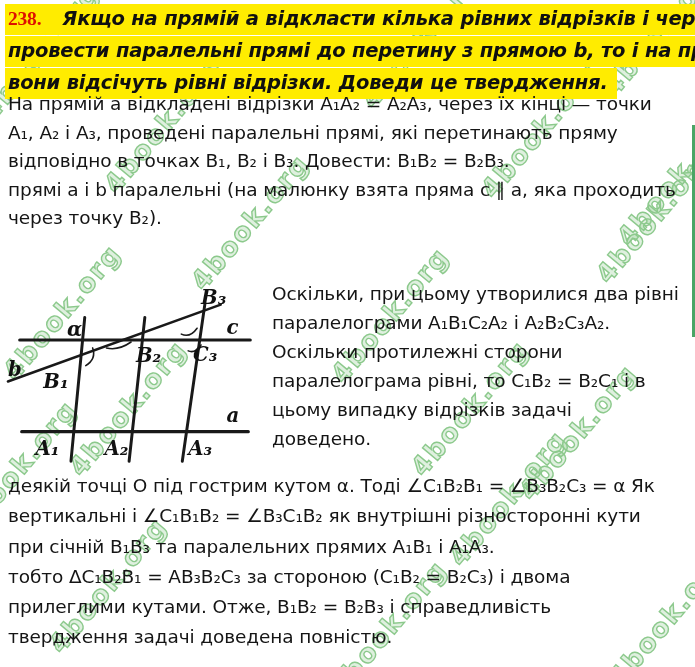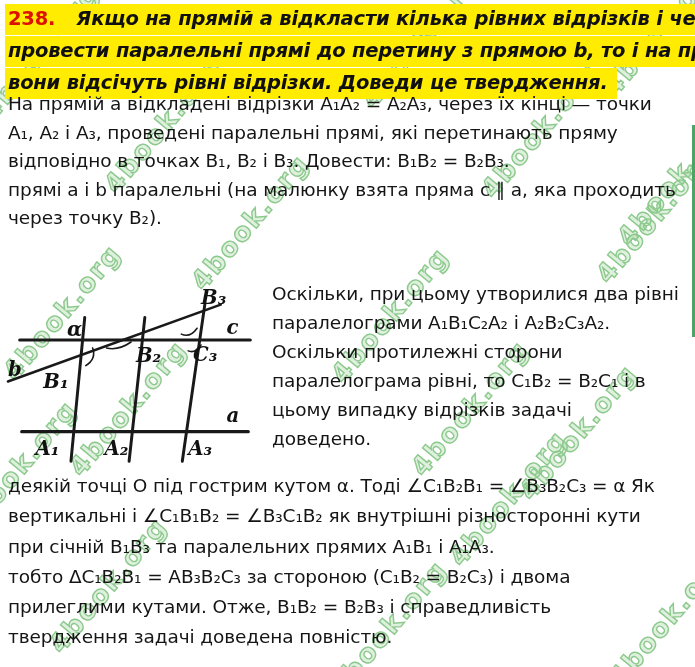--- a/index.html
+++ b/index.html
@@ -21,20 +21,21 @@
     letter-spacing:-0.2px;
     padding:3px 9px 4px 3px;
     margin-bottom:1px;
     white-space:nowrap;
     color:#101010;
   }
   .prob-num{
     font-style:normal;font-weight:bold;
     color:#dd1100;
     margin-right:21px;
+    font-family:Liberation Serif, serif;
   }
   
   .txt{font-size:18.5px;letter-spacing:-0.1px;white-space:nowrap;color:#151515;}
   .intro{position:absolute;left:8px;top:90px;line-height:28.6px;}
   .beside{position:absolute;left:272px;top:279px;line-height:29px;width:423px;}
   .bottom{position:absolute;left:8px;top:471px;line-height:30.3px;}
   
   .figure{position:absolute;left:2px;top:287px;}
   .figure text{
     font-family:"DejaVu Serif",serif;

